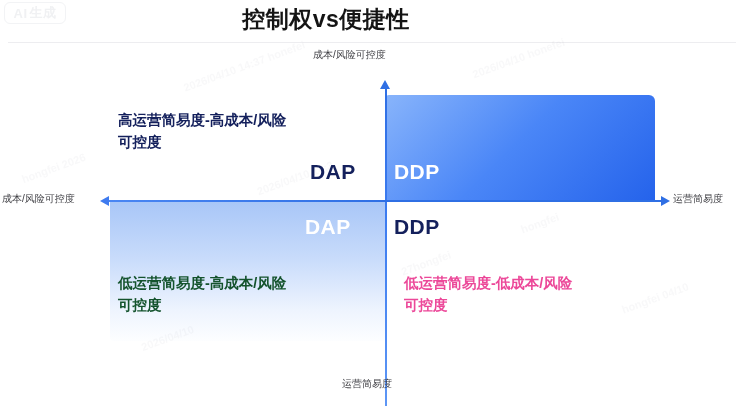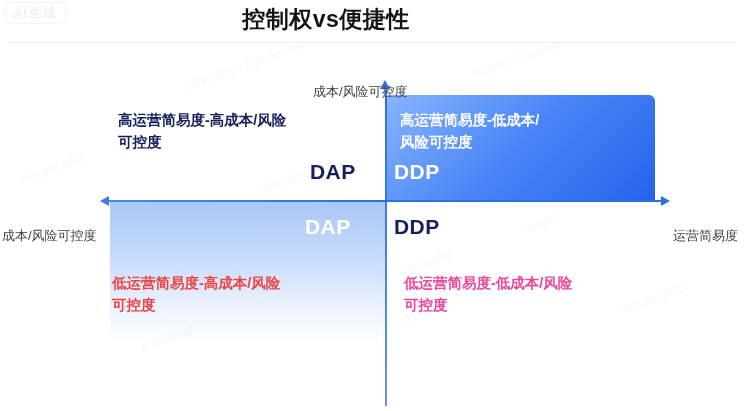--- a/index.html
+++ b/index.html
@@ -116,24 +116,23 @@
   #arrow-right {
     left: 661px; top: 154px;
     border-top: 5px solid transparent;
     border-bottom: 5px solid transparent;
     border-left: 9px solid #2f6fe4;
   }
 
   
   .axis-label {
     position: absolute;
-    font-size: 13px;
+    font-size: 10px;
     color: #3c3c41;
     white-space: nowrap;
-    margin-top: 35px;
   }
   #label-top    { left: 313px; top: 6px; }
   #label-bottom { left: 342px; top: 335px; }
   #label-left   { left: 2px;   top: 150px; }
   #label-right  { left: 673px; top: 150px; }
 
   
   .quad-desc {
     position: absolute;
     font-size: 14.5px;
@@ -151,21 +150,21 @@
 
   
   #desc-tl { left: 118px; top: 68px; width: 258px; color: #14205c; }
   #tag-tl  { left: 310px; top: 160px; color: #14205c; transform: translateY(-42px); }
 
   
   #desc-tr { left: 400px; top: 68px; width: 246px; color: #ffffff; }
   #tag-tr  { left: 394px; top: 118px; color: #ffffff; }
 
   
-  #desc-bl { left: 112px; top: 231px; width: 258px; color: #ef4444; }
+  #desc-bl { left: 118px; top: 231px; width: 258px; color: #14532d; }
   #tag-bl  { left: 305px; top: 173px; color: #ffffff; }
 
   
   #desc-br { left: 404px; top: 231px; width: 248px; color: #ec4899; }
   #tag-br  { left: 394px; top: 173px; color: #14205c; }
 
   
   .wm {
     position: absolute;
     color: rgba(160,160,170,0.075);
@@ -210,22 +209,20 @@
 
   <div class="axis-label" id="label-top">成本/风险可控度</div>
   <div class="axis-label" id="label-bottom">运营简易度</div>
   <div class="axis-label" id="label-left">成本/风险可控度</div>
   <div class="axis-label" id="label-right">运营简易度</div>
 
   <div class="quad-desc" id="desc-tl">高运营简易度-高成本/风险
 可控度</div>
   <div class="quad-tag" id="tag-tl">DAP</div>
 
-  <div class="quad-desc" id="desc-tr">高运营简易度-低成本/
-风险可控度</div>
   <div class="quad-tag" id="tag-tr">DDP</div>
 
   <div class="quad-desc" id="desc-bl">低运营简易度-高成本/风险
 可控度</div>
   <div class="quad-tag" id="tag-bl">DAP</div>
 
   <div class="quad-desc" id="desc-br">低运营简易度-低成本/风险
 可控度</div>
   <div class="quad-tag" id="tag-br">DDP</div>
 

